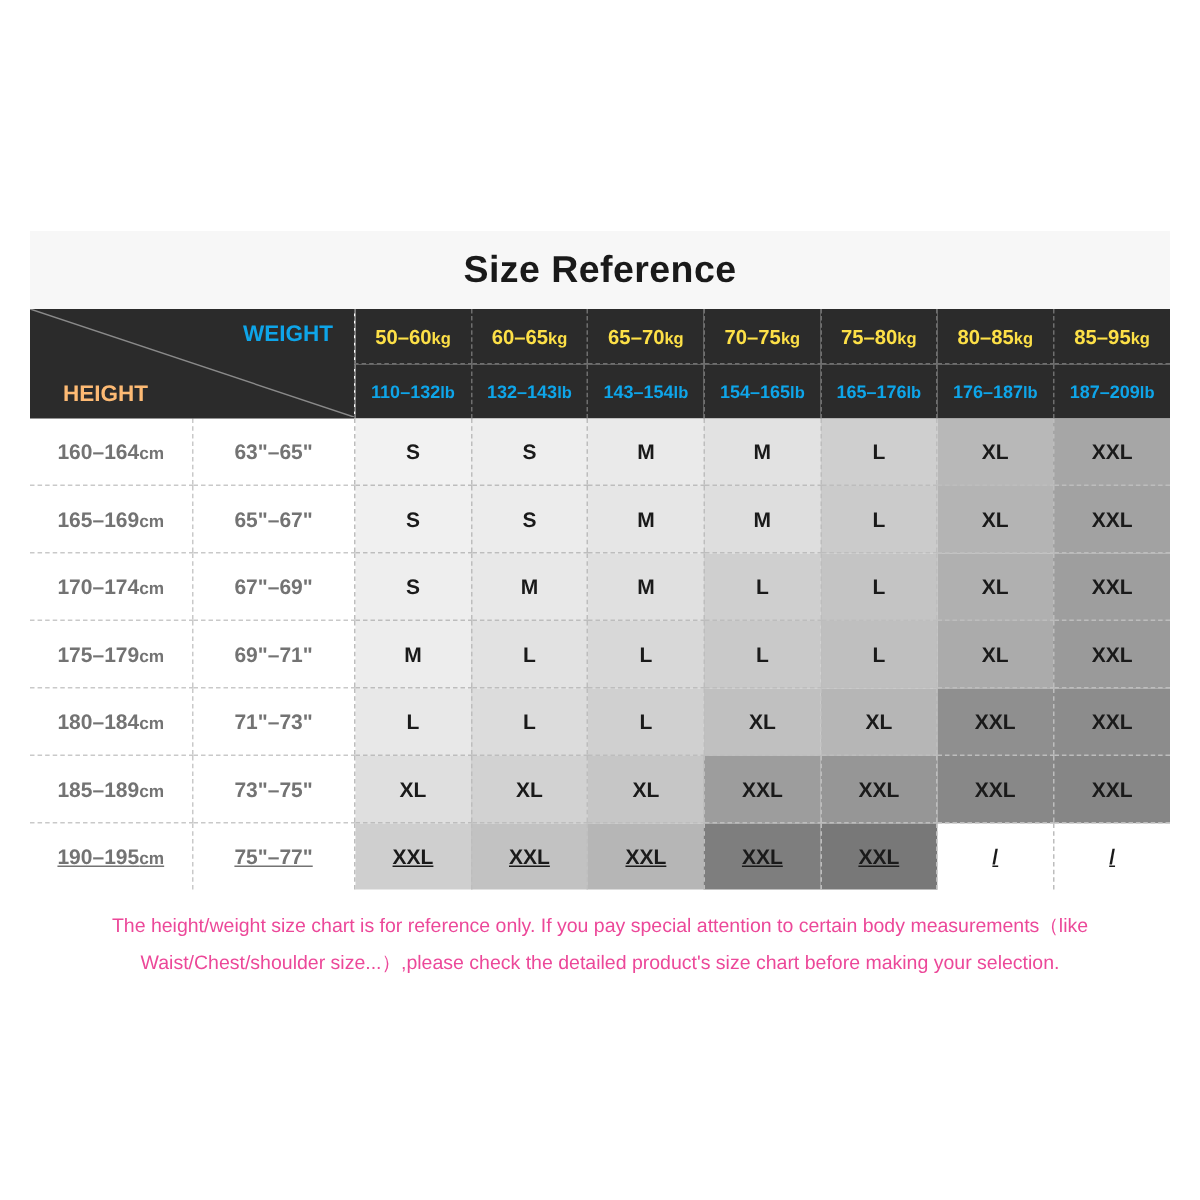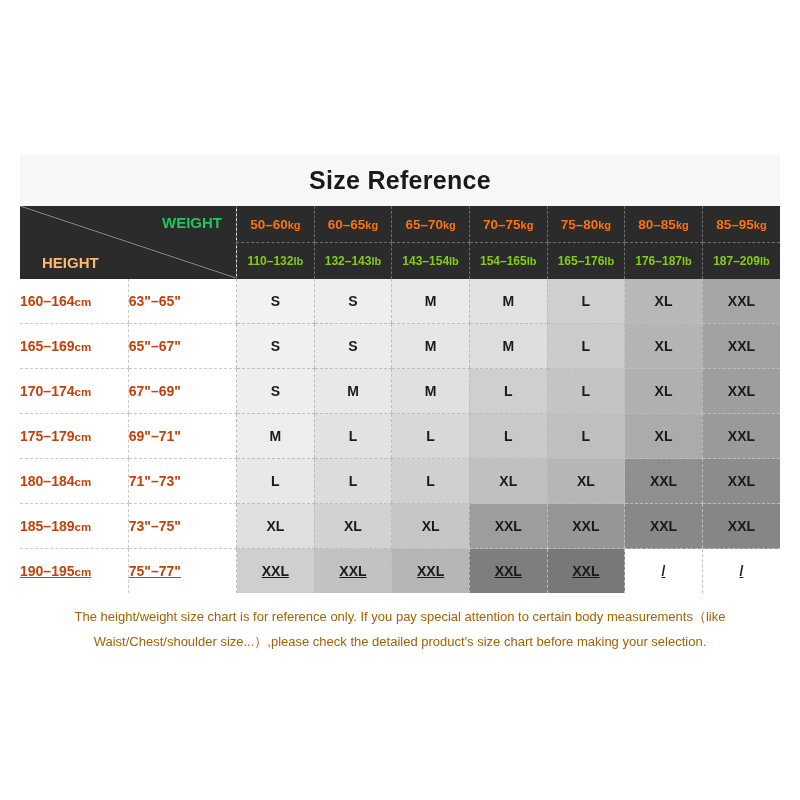--- a/index.html
+++ b/index.html
@@ -59,59 +59,60 @@
     left: 0; top: 0;
     width: 216px; height: 72px;
     overflow: hidden;
   }
   .corner-cell .weight-lbl {
     position: absolute;
     right: 14px;
     top: 8px;
     font-size: 15px;
     font-weight: bold;
-    color: #22c55e;
+    color: #0ea5e9;
   }
   .corner-cell .height-lbl {
     position: absolute;
     left: 22px;
     bottom: 8px;
     font-size: 15px;
     font-weight: bold;
     color: #fdba74;
   }
   .hdr-kg {
     background: #2b2b2b;
-    color: #f97316;
+    color: #fde047;
     height: 36px;
     text-align: center;
     font-size: 13.5px;
     font-weight: bold;
     border-bottom: 1px dashed #6e6e6e;
     border-left: 1px dashed #6e6e6e;
   }
   .hdr-lb {
     background: #2b2b2b;
-    color: #84cc16;
+    color: #0ea5e9;
     height: 36px;
     text-align: center;
     font-size: 12px;
     font-weight: bold;
     border-left: 1px dashed #6e6e6e;
   }
   .hdr-kg .unit, .hdr-lb .unit {
     font-size: 11px;
     font-weight: bold;
   }
   td.rh {
     width: 108px;
     height: 44px;
+    text-align: center;
     font-size: 14px;
     font-weight: bold;
-    color: #c2410c;
+    color: #737373;
     background: #ffffff;
     border-bottom: 1px dashed #c9c9c9;
   }
   td.rh .unit {
     font-size: 11.5px;
     font-weight: bold;
   }
   td.rh.inch {
     border-left: 1px dashed #c9c9c9;
   }
@@ -126,21 +127,21 @@
   }
   tr.last td.cell, tr.last td.rh { border-bottom: none; text-decoration: underline; }
   .footnote {
     position: absolute;
     left: 20px;
     top: 604px;
     width: 760px;
     text-align: center;
     font-size: 13px;
     line-height: 25px;
-    color: #a16207;
+    color: #ec4899;
   }
 </style>
 </head>
 <body>
 
 <div id="root">
 
   <div class="panel">
 
     <div class="title-bar">

